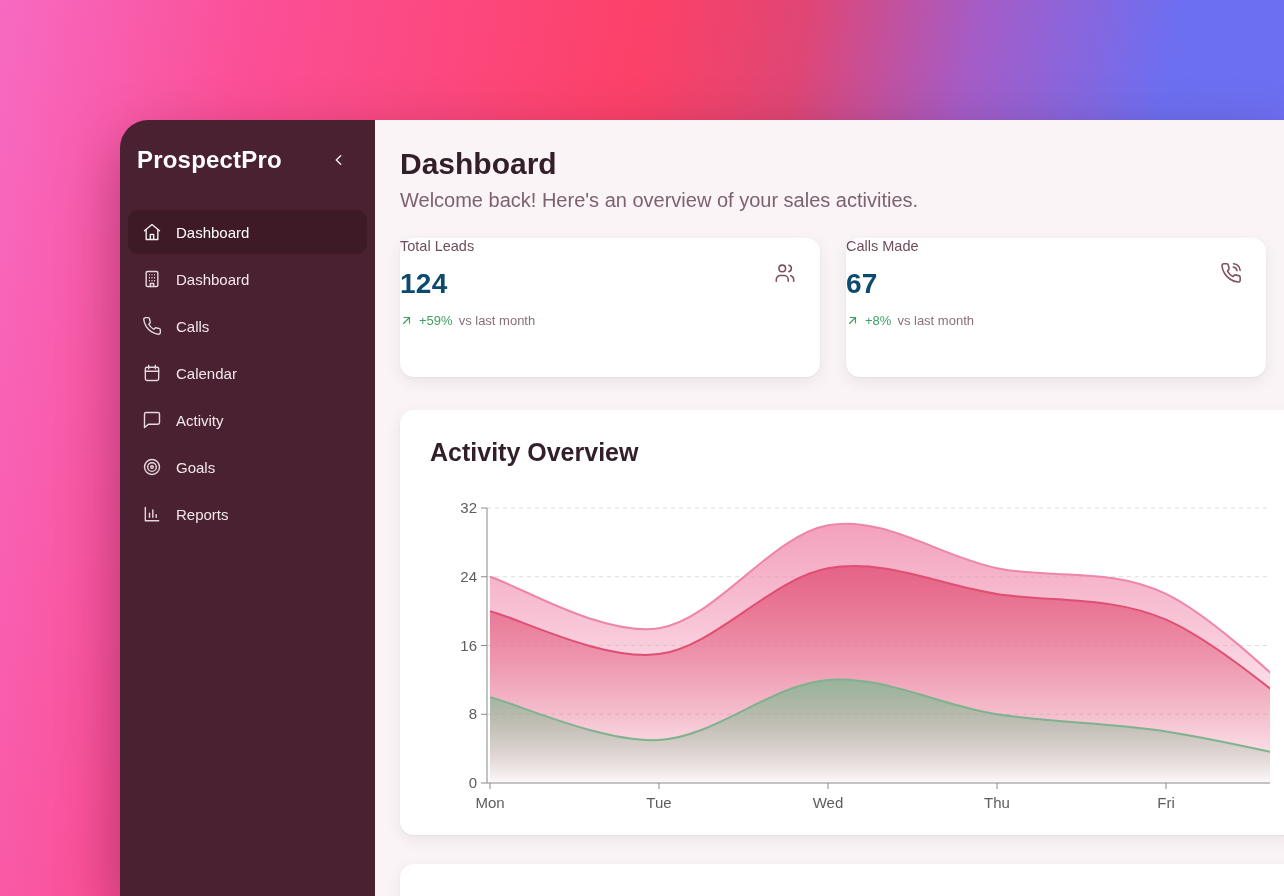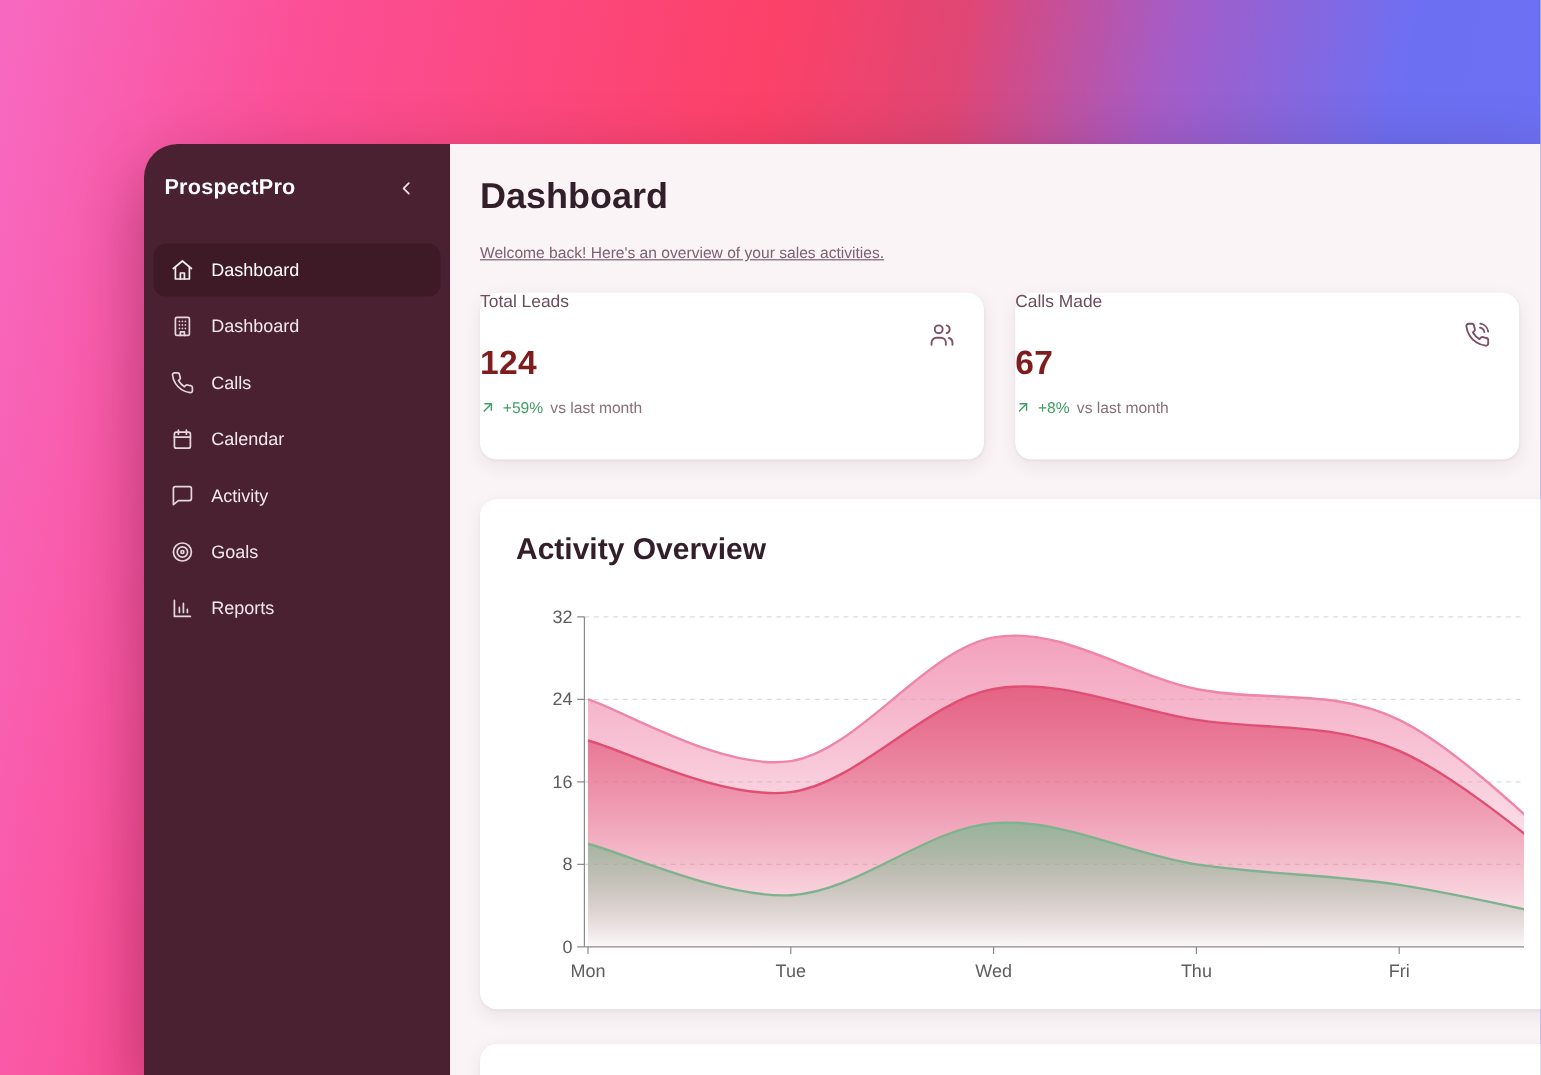--- a/index.html
+++ b/index.html
@@ -8,39 +8,39 @@
   .desktop{position:relative;width:1284px;height:896px;overflow:hidden;
     background:linear-gradient(100deg,#f76ac2 0%,#fb4f96 18%,#fc4168 45%,#e04674 56%,#a55cc6 68%,#6d6ff2 82%,#6b70f2 100%);}
 
   .window{position:absolute;left:120px;top:120px;width:1164px;height:776px;
     border-radius:28px 0 0 0;overflow:hidden;display:flex;
     box-shadow:0 24px 60px rgba(40,5,30,.35);}
 
   
   .sidebar{width:255px;flex:0 0 255px;background:#4a2130;color:#f2e8ec;position:relative;}
   .sidebar-header{display:flex;align-items:center;justify-content:space-between;padding:26px 26px 0 17px;}
-  .brand{font-size:18px;font-weight:700;color:#ffffff;letter-spacing:.2px;}
+  .brand{font-size:24px;font-weight:700;color:#ffffff;letter-spacing:.2px;}
   .collapse-btn{background:none;border:none;color:#efe3e8;padding:2px;cursor:pointer;display:flex;align-items:center;}
   .nav{margin-top:36px;padding:0 8px;}
   .nav-item{display:flex;align-items:center;gap:14px;height:44px;margin-bottom:3px;
     padding:0 0 0 14px;border-radius:10px;color:#f2e8ec;font-size:15px;cursor:pointer;}
   .nav-item.active{background:#3e1a27;color:#ffffff;}
   .nav-item svg{flex:0 0 auto;opacity:.92;}
 
   
   .main{flex:1 1 auto;background:#faf4f6;padding:26px 0 0 25px;overflow:hidden;position:relative;}
   h1[data-name="page-title"]{margin:0;font-size:30px;line-height:36px;font-weight:800;color:#321f2a;}
-  .subtitle{margin:21px 0 0 0;font-size:13px;color:#7c6270;text-decoration:underline;}
+  .subtitle{margin:7px 0 0 0;font-size:20px;color:#7c6270;}
 
   .stats-row{display:flex;gap:26px;margin-top:26px;}
   .stat-card{width:420px;height:139px;box-sizing:border-box;background:#ffffff;border-radius:14px;
     position:relative;box-shadow:0 1px 2px rgba(60,20,45,.05),0 5px 16px rgba(60,20,45,.07);}
   .stat-label{font-size:14.5px;color:#6d4c5c;font-weight:500;}
   .stat-icon{position:absolute;top:24px;right:24px;color:#7d4f63;}
-  .stat-value{margin-top:27px;font-size:28px;font-weight:700;color:#7f1d1d;letter-spacing:.3px;}
+  .stat-value{margin-top:14px;font-size:28px;font-weight:700;color:#0c4a6e;letter-spacing:.3px;}
   .stat-trend{margin-top:13px;display:flex;align-items:center;gap:6px;font-size:13px;}
   .trend-arrow{color:#3f9e63;display:flex;}
   .trend-pct{color:#3f9e63;font-weight:500;}
   .trend-note{color:#8a6f7b;}
 
   .chart-card{width:900px;box-sizing:border-box;background:#ffffff;border-radius:14px;margin-top:33px;
     padding:28px 30px 14px 30px;height:425px;box-shadow:0 1px 2px rgba(60,20,45,.05),0 5px 16px rgba(60,20,45,.07);}
   .chart-card h2{margin:0;font-size:25px;font-weight:700;color:#321f2a;}
   #activity-chart{display:block;margin-top:28px;}
   #activity-chart text{font-family:"Liberation Sans","DejaVu Sans",sans-serif;font-size:15px;fill:#5d5d5d;}

